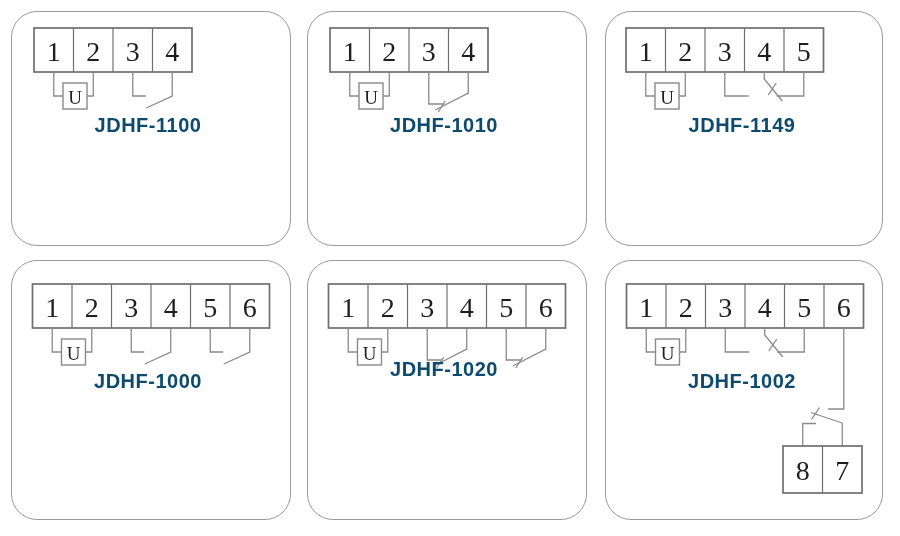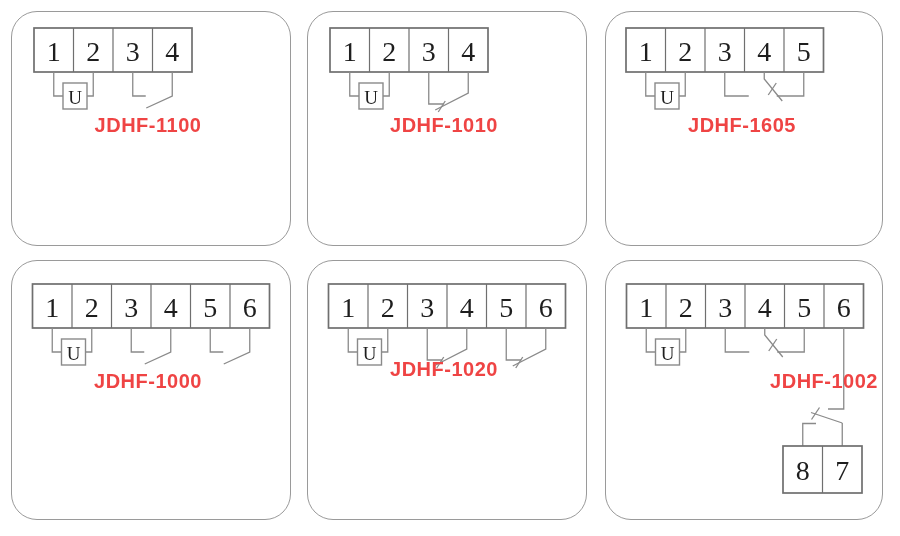--- a/index.html
+++ b/index.html
@@ -8,21 +8,21 @@
     font-family:"Liberation Sans",sans-serif;
   }
   #stage{position:absolute;left:0;top:0;width:900px;height:536px;}
   .panel{
     position:absolute;box-sizing:border-box;background:#ffffff;
     border:1.5px solid #9a9a9a;border-radius:26px;
   }
   .panel svg{position:absolute;left:0;top:0;overflow:visible;}
   .panel-label{
     position:absolute;left:0;width:272px;text-align:center;
-    font:700 20px "Liberation Sans",sans-serif;color:#ef4444;letter-spacing:.5px;
+    font:700 20px "Liberation Sans",sans-serif;color:#0c4a6e;letter-spacing:.5px;
     white-space:nowrap;
   }
   text.t-num{font:28px "Liberation Serif",serif;fill:#1e1e1e;}
   text.t-u{font:19px "Liberation Serif",serif;fill:#1e1e1e;}
 </style>
 </head>
 <body>
 
 <div id="stage">
     <div class="panel" style="left: 11px; top: 11px; width: 280px; height: 235px;">
@@ -78,21 +78,21 @@
         <text x="197.75" y="49" text-anchor="middle" class="t-num">5</text>
         <path d="M 39.75 60 V 84 H 49" fill="none" stroke="#8a8a8a" stroke-width="1.3"></path>
         <path d="M 79.25 60 V 84 H 73" fill="none" stroke="#8a8a8a" stroke-width="1.3"></path>
         <rect x="49" y="71" width="24" height="26" fill="#ffffff" stroke="#8a8a8a" stroke-width="1.4"></rect>
         <text x="61" y="91.5" text-anchor="middle" class="t-u">U</text>
         <path d="M 118.75 60 V 84 H 142.75" fill="none" stroke="#8a8a8a" stroke-width="1.3"></path>
         <path d="M 197.75 60 V 84 H 170.75" fill="none" stroke="#8a8a8a" stroke-width="1.3"></path>
         <path d="M 158.25 60 V 67 L 176.25 89" fill="none" stroke="#8a8a8a" stroke-width="1.3"></path>
         <path d="M 162.25 83 L 170.25 71" fill="none" stroke="#8a8a8a" stroke-width="1.3"></path>
       </svg>
-      <div class="panel-label" style="top: 102px;">JDHF-1605</div>
+      <div class="panel-label" style="top: 102px;">JDHF-1149</div>
     </div>
     <div class="panel" style="left: 11px; top: 260px; width: 280px; height: 260px;">
       <svg width="277" height="257">
         <rect x="20.5" y="23" width="237" height="44" fill="none" stroke="#6f6f6f" stroke-width="1.7"></rect>
         <path d="M 60 23 V 67" stroke="#6f6f6f" stroke-width="1.2"></path>
         <path d="M 99.5 23 V 67" stroke="#6f6f6f" stroke-width="1.2"></path>
         <path d="M 139 23 V 67" stroke="#6f6f6f" stroke-width="1.2"></path>
         <path d="M 178.5 23 V 67" stroke="#6f6f6f" stroke-width="1.2"></path>
         <path d="M 218 23 V 67" stroke="#6f6f6f" stroke-width="1.2"></path>
         <text x="40.25" y="56" text-anchor="middle" class="t-num">1</text>
@@ -164,15 +164,15 @@
         <path d="M 237.75 67 V 148 H 222" fill="none" stroke="#8a8a8a" stroke-width="1.3"></path>
         <path d="M 236.25 162 L 205 151.5" fill="none" stroke="#8a8a8a" stroke-width="1.3"></path>
         <path d="M 236.25 185 V 162" fill="none" stroke="#8a8a8a" stroke-width="1.3"></path>
         <path d="M 196.75 185 V 162.5 H 210" fill="none" stroke="#8a8a8a" stroke-width="1.3"></path>
         <path d="M 205.5 158.5 L 213.5 146.5" fill="none" stroke="#8a8a8a" stroke-width="1.3"></path>
         <rect x="177" y="185" width="79" height="47" fill="none" stroke="#6f6f6f" stroke-width="1.7"></rect>
         <path d="M 216.5 185 V 232" stroke="#6f6f6f" stroke-width="1.2"></path>
         <text x="196.75" y="219" text-anchor="middle" class="t-num">8</text>
         <text x="236.25" y="219" text-anchor="middle" class="t-num">7</text>
       </svg>
-      <div class="panel-label" style="top: 109px; text-align: right;">JDHF-1002</div>
+      <div class="panel-label" style="top: 109px;">JDHF-1002</div>
     </div>
   </div>
 
 </body></html>

